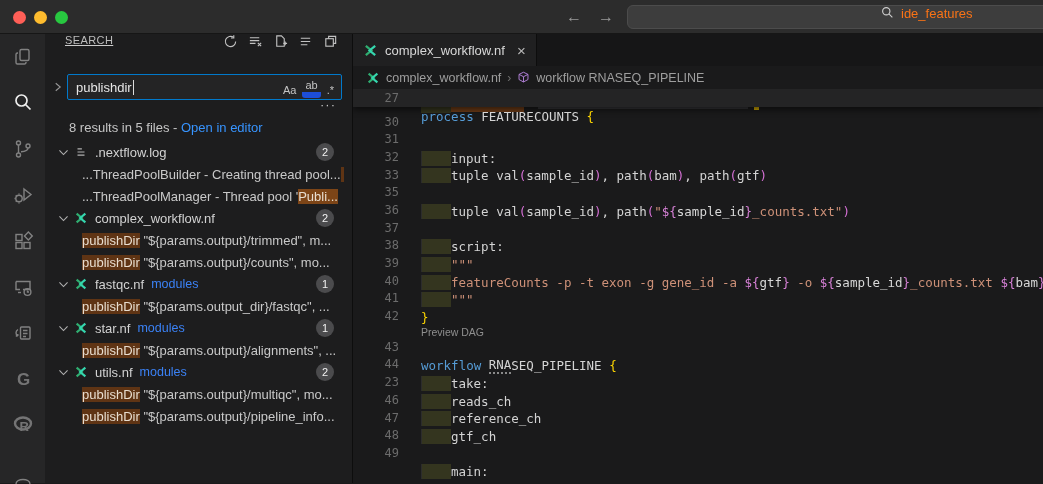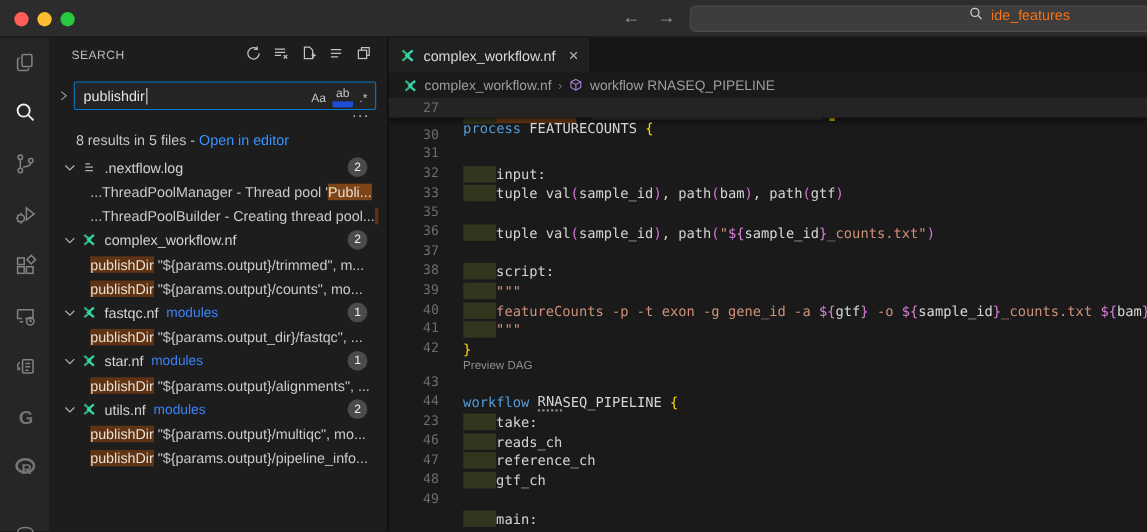--- a/index.html
+++ b/index.html
@@ -20,21 +20,21 @@
   .main { display:flex; height:449px; }
   .activitybar { width:45px; background:#262627; display:flex; flex-direction:column; align-items:center; padding-top:12px; gap:24px; flex:none; }
   .ab-item { width:24px; height:24px; display:flex; align-items:center; justify-content:center; opacity:.75; }
   .ab-item.active { opacity:1; }
   .ab-item svg { stroke:#a0a0a0; fill:none; stroke-width:1.4; }
   .ab-item.active svg { stroke:#eeeeee; }
   .ab-item svg text { stroke:none; fill:#8f8f8f; font-weight:bold; font-family:"Liberation Sans",sans-serif; }
 
   
   .sidebar { width:307px; background:#1d1d1e; flex:none; display:flex; flex-direction:column; color:#cccccc; overflow:hidden; }
-  .sb-header { height:34px; display:flex; align-items:center; padding:0 14px 0 20px; }
+  .sb-header { height:34px; display:flex; align-items:flex-start; padding:0 14px 0 20px;text-decoration:underline; }
   .sb-title { font-size:11px; letter-spacing:.4px; color:#bdbdbd; }
   .sb-actions { margin-left:auto; display:flex; gap:10px; }
   .sb-actions svg { stroke:#c2c2c2; fill:none; stroke-width:1.2; }
   .search-row { display:flex; align-items:center; margin:6px 10px 0 6px; }
   .replace-chevron { width:14px; display:flex; justify-content:center; margin-right:2px; }
   .replace-chevron svg { stroke:#9a9a9a; fill:none; stroke-width:1.4; }
   .search-input { flex:1; height:26px; background:#242425; border:1px solid #0179cb; border-radius:2px; display:flex; align-items:center; padding:0 4px 0 8px; }
   .si-text { font-size:13px; color:#e6e6e6; white-space:pre; }
   .caret { display:inline-block; width:1.5px; height:15px; background:#dcdcdc; margin-left:1px; }
   .si-toggles { margin-left:auto; display:flex; align-items:flex-end; gap:3px; }
@@ -248,26 +248,26 @@
             </span>
             <span class="ficon">
               <svg width="14" height="14" viewBox="0 0 16 16">
                 <path d="M4,4.5 L9,4.5 M4,8 L12,8 M4,11.5 L12,11.5" stroke="#b0b0b0" stroke-width="1.4" fill="none"></path>
               </svg>
             </span>
             <span class="fname">.nextflow.log</span>
             <span class="badge">2</span>
           </div>
           <div class="row match">
+            <span class="seg">...ThreadPoolBuilder - Creating thread pool...</span>
+            <span class="seg hl"> </span>
+          </div>
+          <div class="row match">
             <span class="seg">...ThreadPoolManager - Thread pool '</span>
             <span class="seg hl strong">Publi...</span>
-          </div>
-          <div class="row match">
-            <span class="seg">...ThreadPoolBuilder - Creating thread pool...</span>
-            <span class="seg hl"> </span>
           </div>
           <div class="row file">
             <span class="tw-chevron">
               <svg width="13" height="13" viewBox="0 0 16 16">
                 <path d="M3,5.5 L8,10.5 L13,5.5"></path>
               </svg>
             </span>
             <span class="ficon">
               <svg width="14" height="14" viewBox="0 0 16 16">
                 <path d="M3,3 L9,8 L3,13" stroke="#2fae71" stroke-width="2.4" fill="none"></path>

